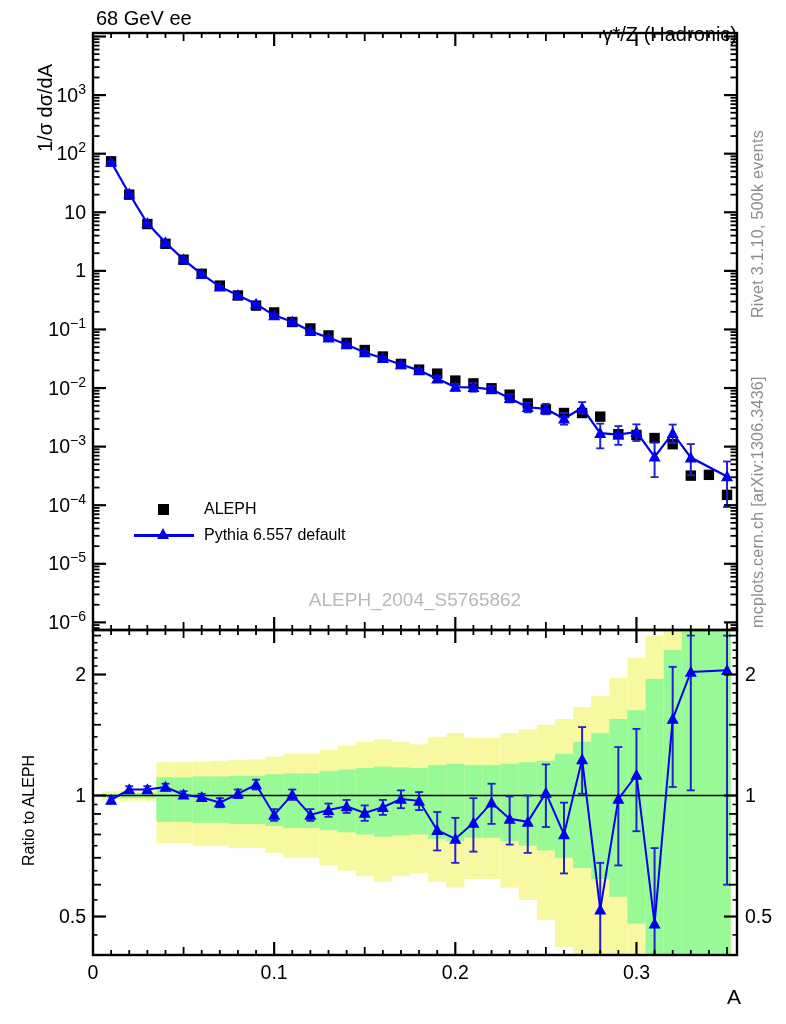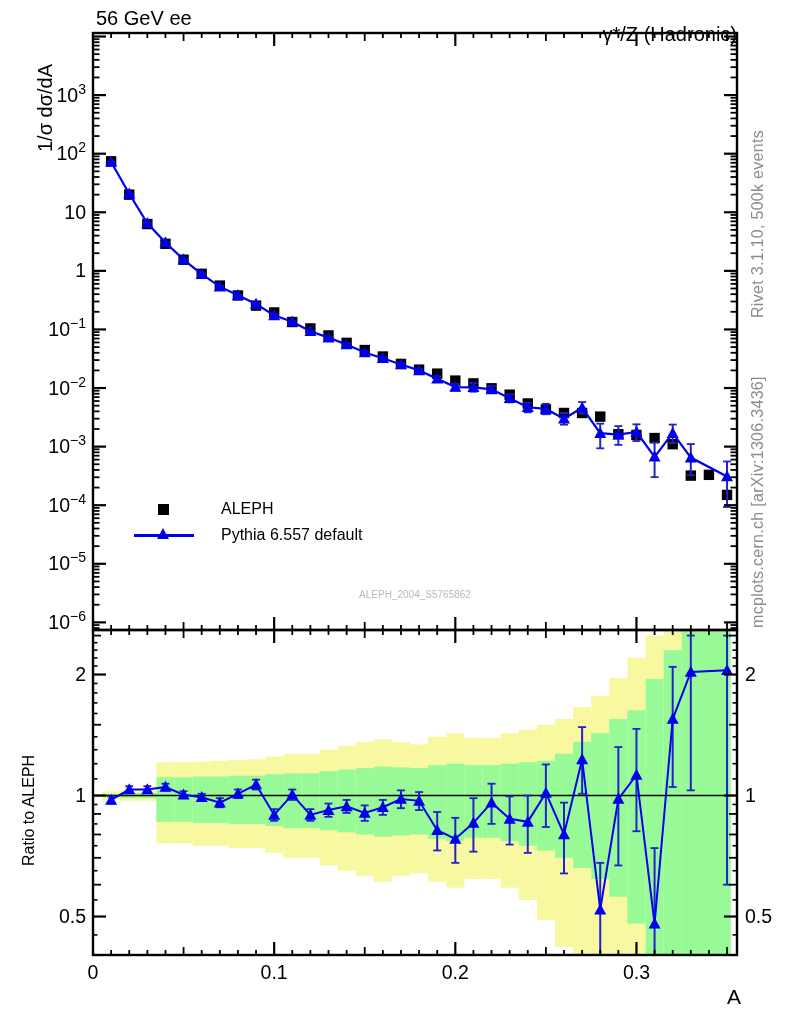--- a/index.html
+++ b/index.html
@@ -8,31 +8,31 @@
   #plot{position:absolute;left:0;top:0;}
   svg text{font-family:"Liberation Sans",sans-serif;fill:#000;}
   .abs{position:absolute;white-space:nowrap;}
   .title{font-size:20px;color:#000;}
   .rot{transform:rotate(-90deg);transform-origin:0 0;}
   .ylab-main{left:34px;top:152px;font-size:20px;}
   .ylab-ratio{left:20px;top:866px;font-size:16px;}
   .note{font-size:16px;color:#8c8c8c;letter-spacing:0.3px;}
   .note-top{left:749px;top:318px;}
   .note-bottom{left:749px;top:628px;}
-  .watermark{left:93px;top:589px;width:644px;text-align:center;font-size:10px;color:#b8b8b8;}
+  .watermark{left:93px;top:589px;width:644px;text-align:center;font-size:19px;color:#b8b8b8;}
   .xtitle{left:727px;top:985px;font-size:21px;}
   .legend{left:132px;top:496px;}
   .legend-row{position:relative;height:26px;display:flex;align-items:center;}
   .lg-marker{position:relative;width:64px;height:18px;display:inline-block;}
   .lg-square{position:absolute;left:26px;top:3.5px;width:11px;height:11px;background:#000;}
   .lg-line{position:absolute;left:2px;top:8px;width:60px;height:2.5px;background:#0000ee;}
   .lg-tri{position:absolute;left:25px;top:2px;width:0;height:0;
           border-left:6.5px solid transparent;border-right:6.5px solid transparent;
           border-bottom:11px solid #0000ee;}
-  .lg-label{margin-left:25px;font-size:16px;color:#000;}
+  .lg-label{margin-left:8px;font-size:16px;color:#000;}
 </style>
 </head>
 <body>
 
 <div id="fig">
   <svg id="plot" width="786" height="1024">
       <defs>
         <clipPath id="clipMain">
           <rect x="93" y="33" width="644" height="597"></rect>
         </clipPath>
@@ -841,21 +841,21 @@
         <text x="636.4599156118144" y="979" text-anchor="middle" font-size="19.5">0.3</text>
         <text x="86" y="681.0271779597915" text-anchor="end" font-size="19.5">2</text>
         <text x="745" y="681.0271779597915" text-anchor="start" font-size="19.5">2</text>
         <text x="86" y="802.0249441548772" text-anchor="end" font-size="19.5">1</text>
         <text x="745" y="802.0249441548772" text-anchor="start" font-size="19.5">1</text>
         <text x="86" y="923.0227103499627" text-anchor="end" font-size="19.5">0.5</text>
         <text x="745" y="923.0227103499627" text-anchor="start" font-size="19.5">0.5</text>
       </g>
     </svg>
 
-  <div class="abs title" style="left:96px;top:7px;">56 GeV ee</div>
+  <div class="abs title" style="left:96px;top:7px;">68 GeV ee</div>
   <div class="abs title" style="right:49px;top:7px;margin-top:16px;">γ*/Z (Hadronic)</div>
 
   <div class="abs rot ylab-main">1/σ  dσ/dA</div>
   <div class="abs rot ylab-ratio">Ratio to ALEPH</div>
 
   <div class="abs rot note note-top">Rivet 3.1.10,  500k events</div>
   <div class="abs rot note note-bottom">mcplots.cern.ch [arXiv:1306.3436]</div>
 
   <div class="abs watermark">ALEPH_2004_S5765862</div>
 

